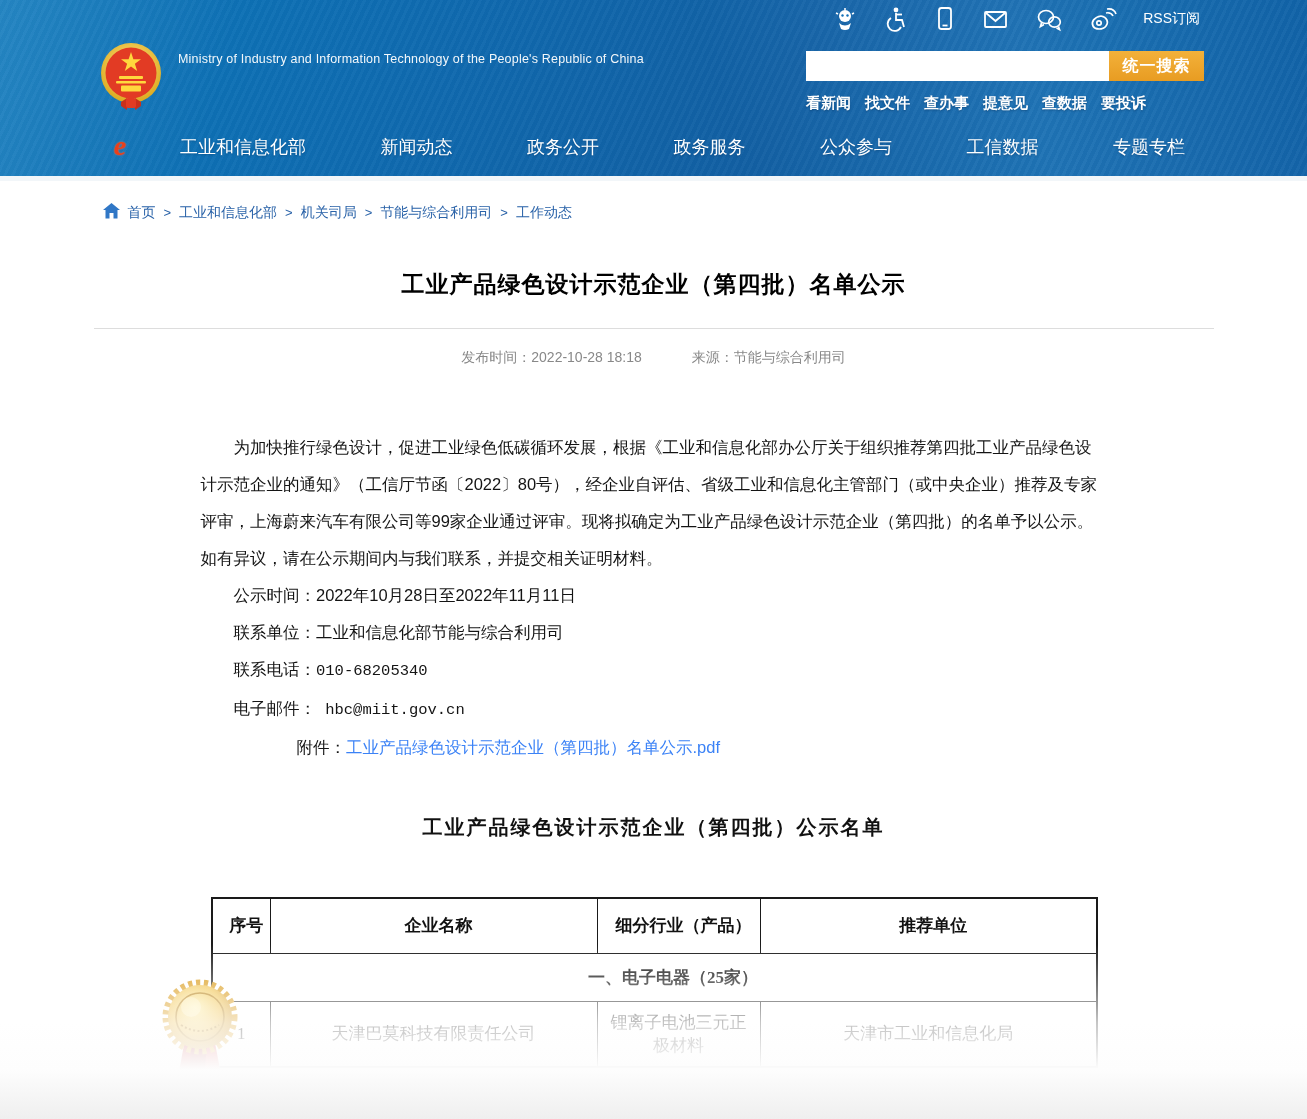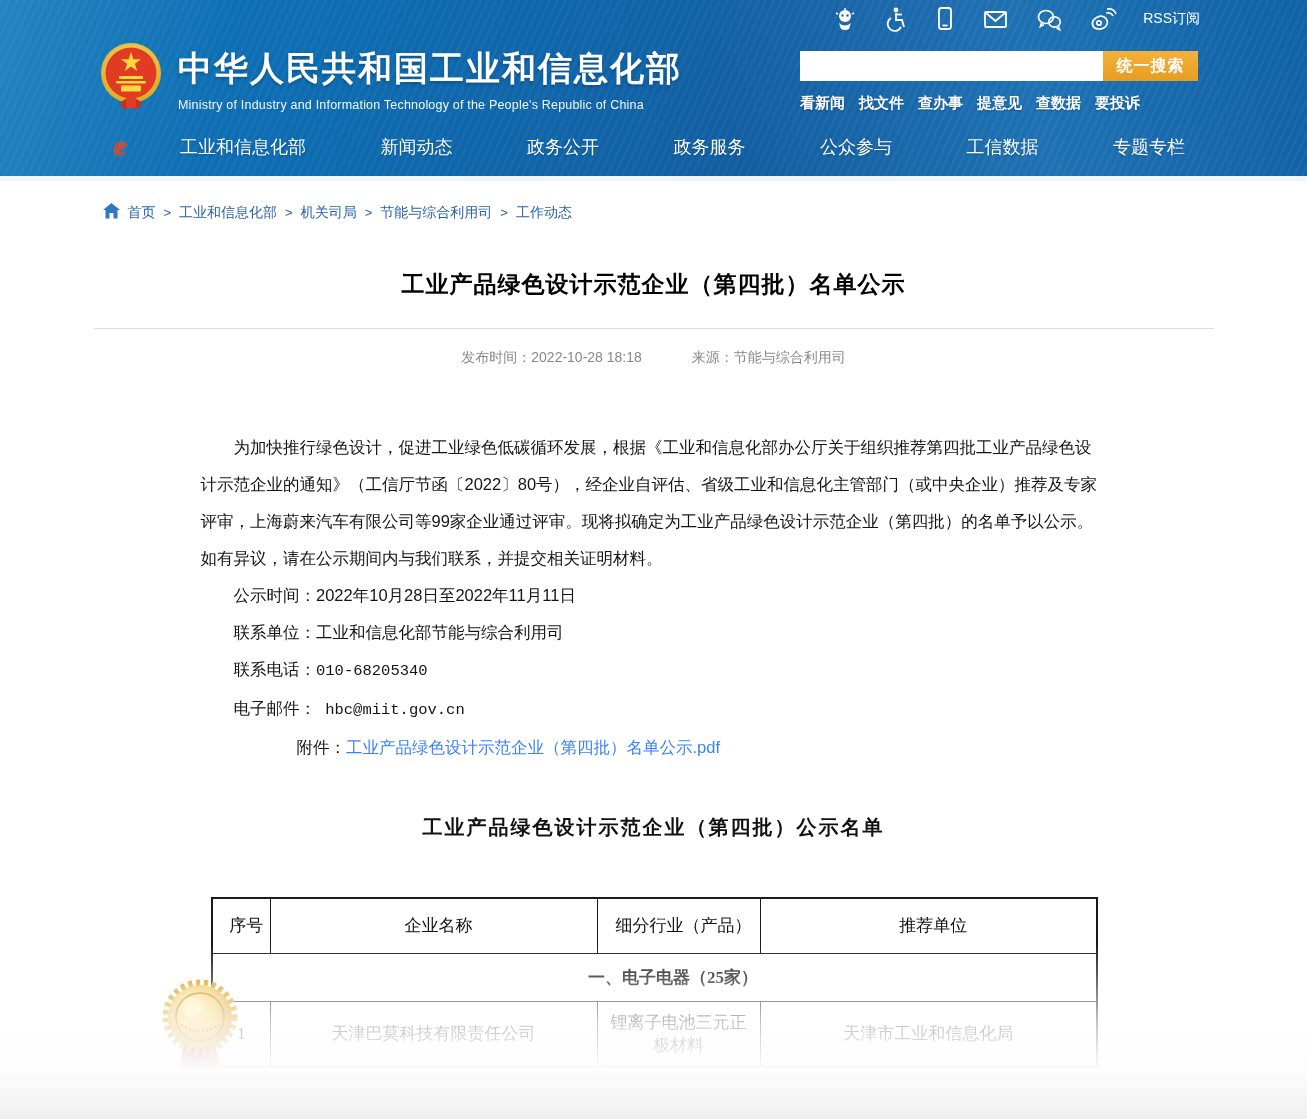--- a/index.html
+++ b/index.html
@@ -20,21 +20,21 @@
   .topbar { position:absolute; top:6px; right:107px; display:flex; align-items:center; gap:26px; z-index:3; }
   .topbar svg { display:block; }
   .rss-link { color:#fff; font-size:14px; text-decoration:none; cursor:pointer; }
 
   .emblem { position:absolute; left:99px; top:40px; z-index:2; }
   .titles { position:absolute; left:178px; top:46px; z-index:2; color:#fff; }
   .title-cn { font-size:34px; font-weight:bold; letter-spacing:2px;
     text-shadow:0 2px 3px rgba(0,40,80,0.35); }
   .title-en { font-size:12.5px; margin-top:6px; letter-spacing:0.2px; opacity:0.95; }
 
-  .search-area { position:absolute; right:109px; top:51px; width:398px; z-index:3;margin-left:19px; }
+  .search-area { position:absolute; right:103px; top:51px; width:398px; z-index:3;margin-left:19px; }
   .search-row { display:flex; height:30px; }
   .search-input { flex:1; border:none; outline:none; height:30px; padding:0 10px;
     font-size:14px; background:#fff; }
   .search-button { width:95px; height:30px; border:none; cursor:pointer;
     background:linear-gradient(#f3b13a,#e89c22); color:#fff; font-size:16px;
     font-weight:bold; font-family:inherit; letter-spacing:1px; }
   .quick-links { display:flex; justify-content:space-between; width:340px; margin-top:13px; }
   .quick-links a { color:#fff; font-size:15px; font-weight:bold; text-decoration:none;
     cursor:pointer; text-shadow:0 1px 2px rgba(0,40,80,0.4); }
 
@@ -75,21 +75,21 @@
   .doc-title { text-align:center; margin-top:48px; font-size:20px; font-weight:bold;
     color:#111; letter-spacing:2px; font-family:"Liberation Sans", sans-serif; }
   .table-wrap { position:relative; width:885px; margin:56px auto 0 auto;
     font-family:"Liberation Serif", serif; }
   table.doc-table { width:885px; border-collapse:collapse; table-layout:fixed;
     border:2px solid #1a1a1a; }
   .doc-table col.c0 { width:58px; } .doc-table col.c1 { width:327px; }
   .doc-table col.c2 { width:163px; } .doc-table col.c3 { width:337px; }
   .doc-table th, .doc-table td { border:1px solid #1a1a1a; text-align:center;
     vertical-align:middle; font-size:17px; color:#111; padding:4px 6px; }
-  .doc-table th { height:55px; font-weight:normal;padding-left:16px; }
+  .doc-table th { height:55px; font-weight:bold;padding-left:16px; }
   .doc-table td.section-cell { height:48px; font-weight:bold;padding-left:43px; }
   .doc-table tr.data-row td { height:66px; }
 
   
   .blur-zone { position:relative; width:885px; margin:0 auto; filter:blur(4px); opacity:0.55; }
   .blur-table { width:885px; border-collapse:collapse; table-layout:fixed;
     border-left:2px solid #777; border-right:2px solid #777; }
   .blur-table td { border:1px solid #888; height:64px; text-align:center; }
   .ph-bar { display:inline-block; height:14px; background:#9a9a9a; border-radius:3px; }
 
@@ -172,21 +172,20 @@
         <rect x="20" y="36" width="24" height="3" rx="1" fill="#ffd83d"></rect>
         <rect x="17" y="41" width="30" height="2.4" rx="1" fill="#ffd83d"></rect>
         <rect x="22" y="45.5" width="20" height="6" rx="1" fill="#ffd83d"></rect>
         <path d="M22 62 L28 58 L28 70 L22 66 Z" fill="#c92f1c"></path>
         <path d="M42 62 L36 58 L36 70 L42 66 Z" fill="#c92f1c"></path>
         <rect x="27" y="58" width="10" height="10" rx="2" fill="#e23b24"></rect>
       </svg>
     </div>
 
     <div class="titles">
-      <div class="title-cn">中华人民共和国工业和信息化部</div>
       <div class="title-en">Ministry of Industry and Information Technology of the People's Republic of China</div>
     </div>
 
     <div class="search-area">
       <div class="search-row">
         <input class="search-input" type="text" placeholder="" style="">
         <button class="search-button">统一搜索</button>
       </div>
       <div class="quick-links">
         <a>看新闻</a>

